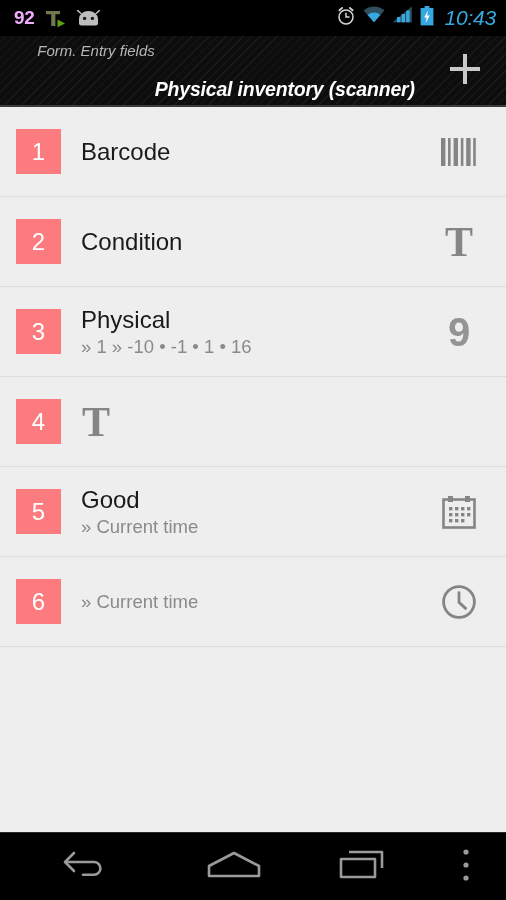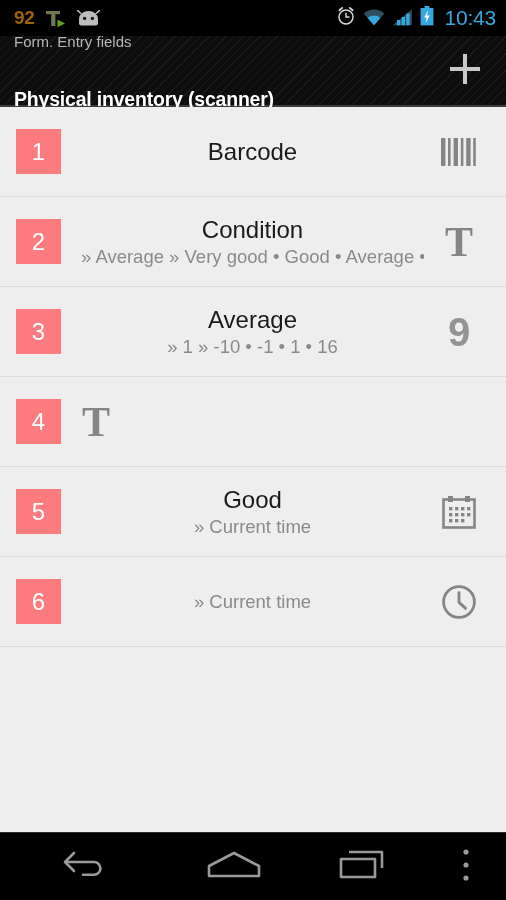--- a/index.html
+++ b/index.html
@@ -28,32 +28,33 @@
     align-items: center;
     padding: 0 10px 0 14px;
     box-sizing: border-box;
   }
   .status-left {
     display: flex;
     align-items: center;
     gap: 10px;
   }
   .status-num {
-    color: #a16207;
+    color: #f0abfc;
     font-size: 19px;
     font-weight: bold;
     letter-spacing: -0.3px;
   }
   .icon-tapatalk { display:block; }
   .icon-android-head { display:block; }
   .status-spacer { flex: 1; }
   .status-right {
     display: flex;
-    align-items: flex-end;
+    align-items: flex-start;
     gap: 7px;
+    font-style: italic;
   }
   .status-time {
     color: #36A8E0;
     font-size: 21px;
     letter-spacing: -0.2px;
     margin-left: 3px;
   }
 
   
   .action-bar {
@@ -68,25 +69,26 @@
       rgba(255,255,255,0.0) 6px
     );
     display: flex;
     align-items: center;
     box-sizing: border-box;
     padding: 0 14px 0 14px;
     border-bottom: 2px solid #3b3b3b;
   }
   .ab-text {
     display: flex;
-    flex-direction: column;
+    flex-direction: row;
     justify-content: center;
     flex: 1;
     min-width: 0;
     padding-top: 2px;
+    font-style: italic;
   }
   .ab-subtitle {
     color: #B6B6B6;
     font-size: 15px;
     line-height: 19px;
     white-space: nowrap;
   }
   .ab-title {
     color: #FFFFFF;
     font-size: 19.5px;
@@ -133,21 +135,20 @@
     line-height: 1;
   }
   .li-text {
     flex: 1;
     min-width: 0;
     margin-left: 20px;
     display: flex;
     flex-direction: column;
     justify-content: center;
     overflow: hidden;
-    text-align: center;
   }
   .li-title {
     color: #1A1A1A;
     font-size: 24px;
     line-height: 30px;
     white-space: nowrap;
   }
   .li-sub {
     color: #8A8A8A;
     font-size: 18.5px;
@@ -313,31 +314,30 @@
             <rect x="27.2" y="3" width="4.4" height="28" fill="#858585"></rect>
             <rect x="34.2" y="3" width="2.6" height="28" fill="#858585"></rect>
           </svg>
         </div>
       </div>
 
       <div class="list-item h1">
         <div class="badge">2</div>
         <div class="li-text">
           <span class="li-title">Condition</span>
-          <span class="li-sub">» Average  » Very good • Good • Average •</span>
         </div>
         <div class="li-icon">
           <span class="glyph-T">T</span>
         </div>
       </div>
 
       <div class="list-item h1">
         <div class="badge">3</div>
         <div class="li-text">
-          <span class="li-title">Average</span>
+          <span class="li-title">Physical</span>
           <span class="li-sub">» 1  » -10 • -1 • 1 • 16</span>
         </div>
         <div class="li-icon">
           <span class="glyph-9">9</span>
         </div>
       </div>
 
       <div class="list-item h1">
         <div class="badge">4</div>
         <div class="li-icon">

